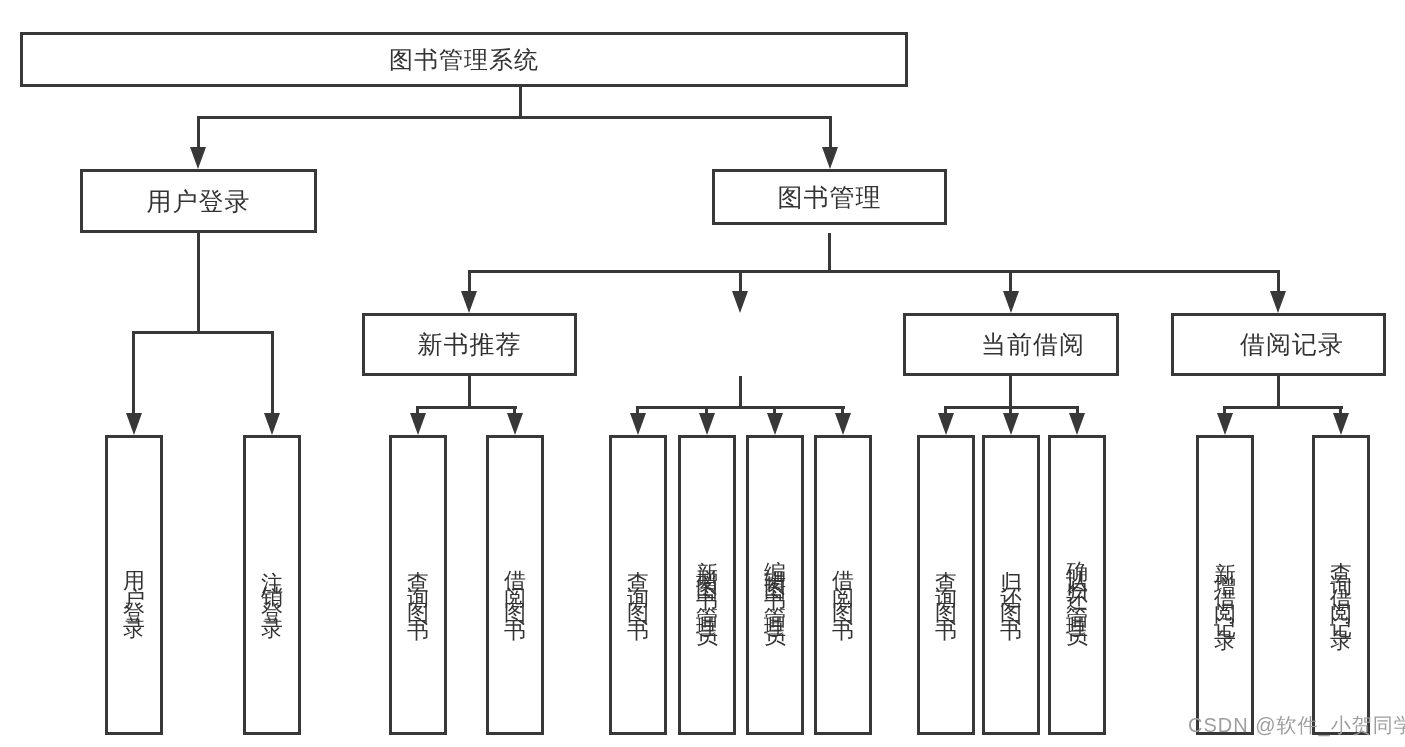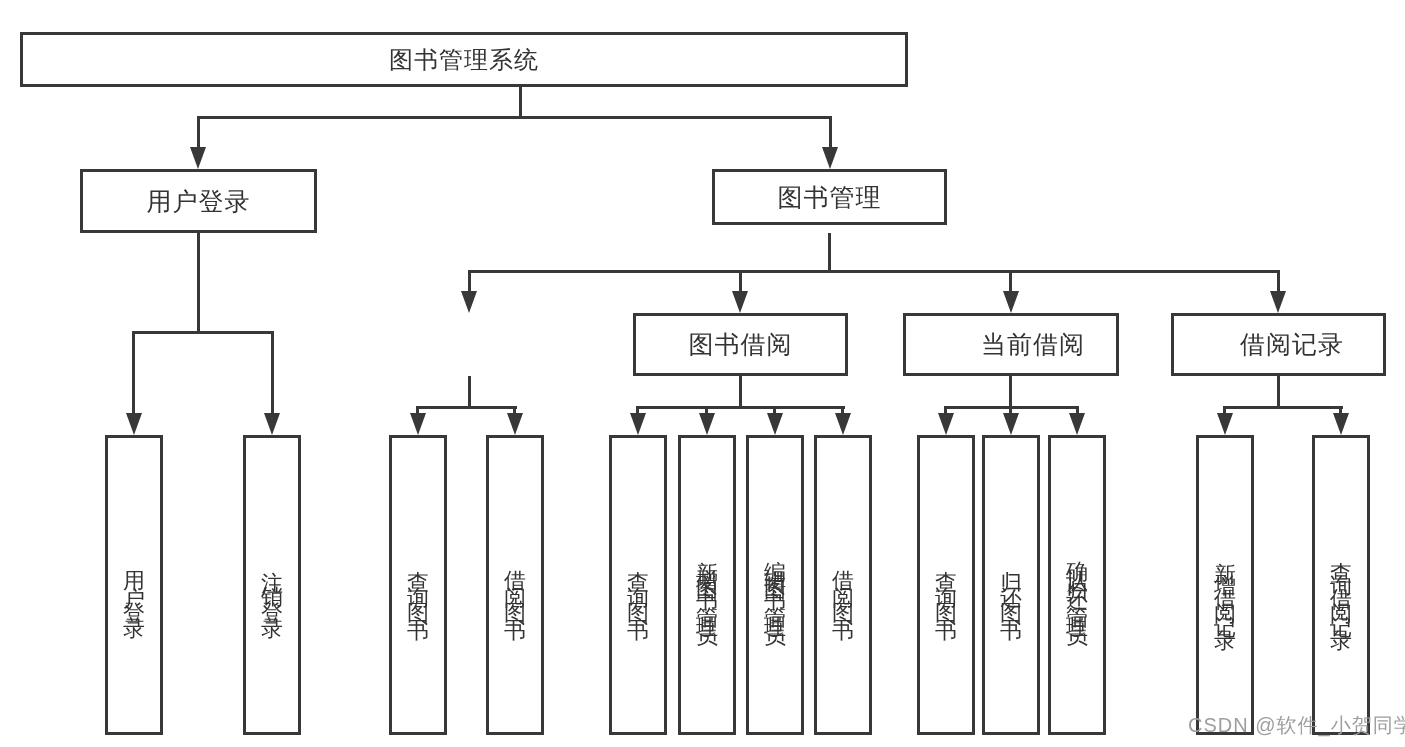--- a/index.html
+++ b/index.html
@@ -67,22 +67,22 @@
     <span class="root-label">图书管理系统</span>
   </div>
 
   <div class="box" style="left:80px; top:169px; width:237px; height:64px;">
     <span class="hlabel">用户登录</span>
   </div>
   <div class="box" style="left:712px; top:169px; width:235px; height:56px;">
     <span class="hlabel">图书管理</span>
   </div>
 
-  <div class="box" style="left:633px; top:313px; width:215px; height:63px;">
-    <span class="hlabel">图书借阅</span>
+  <div class="box" style="left:362px; top:313px; width:215px; height:63px;">
+    <span class="hlabel">新书推荐</span>
   </div>
   <div class="box" style="left:903px; top:313px; width:216px; height:63px;padding-left:44px;">
     <span class="hlabel">当前借阅</span>
   </div>
   <div class="box" style="left:1171px; top:313px; width:215px; height:63px;padding-left:27px;">
     <span class="hlabel">借阅记录</span>
   </div>
 
   <div class="box vbox sp4" style="left:105px; top:435px; width:58px; height:300px;">
     <span>用户登录</span>

